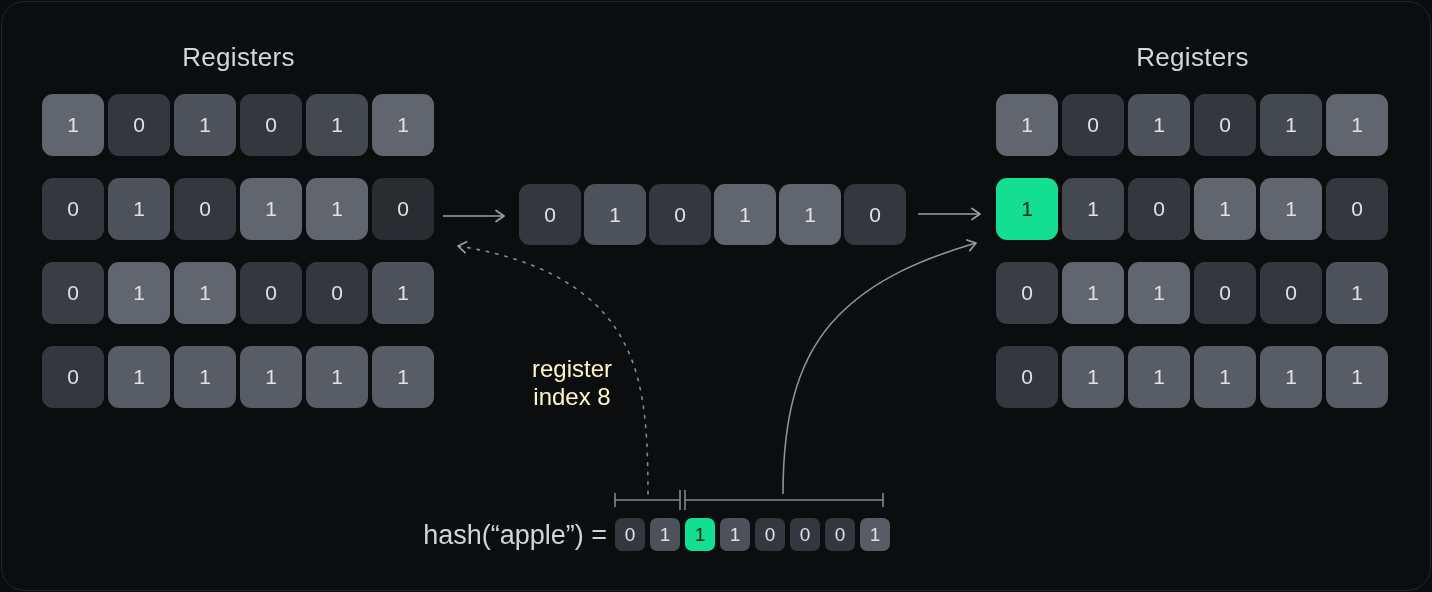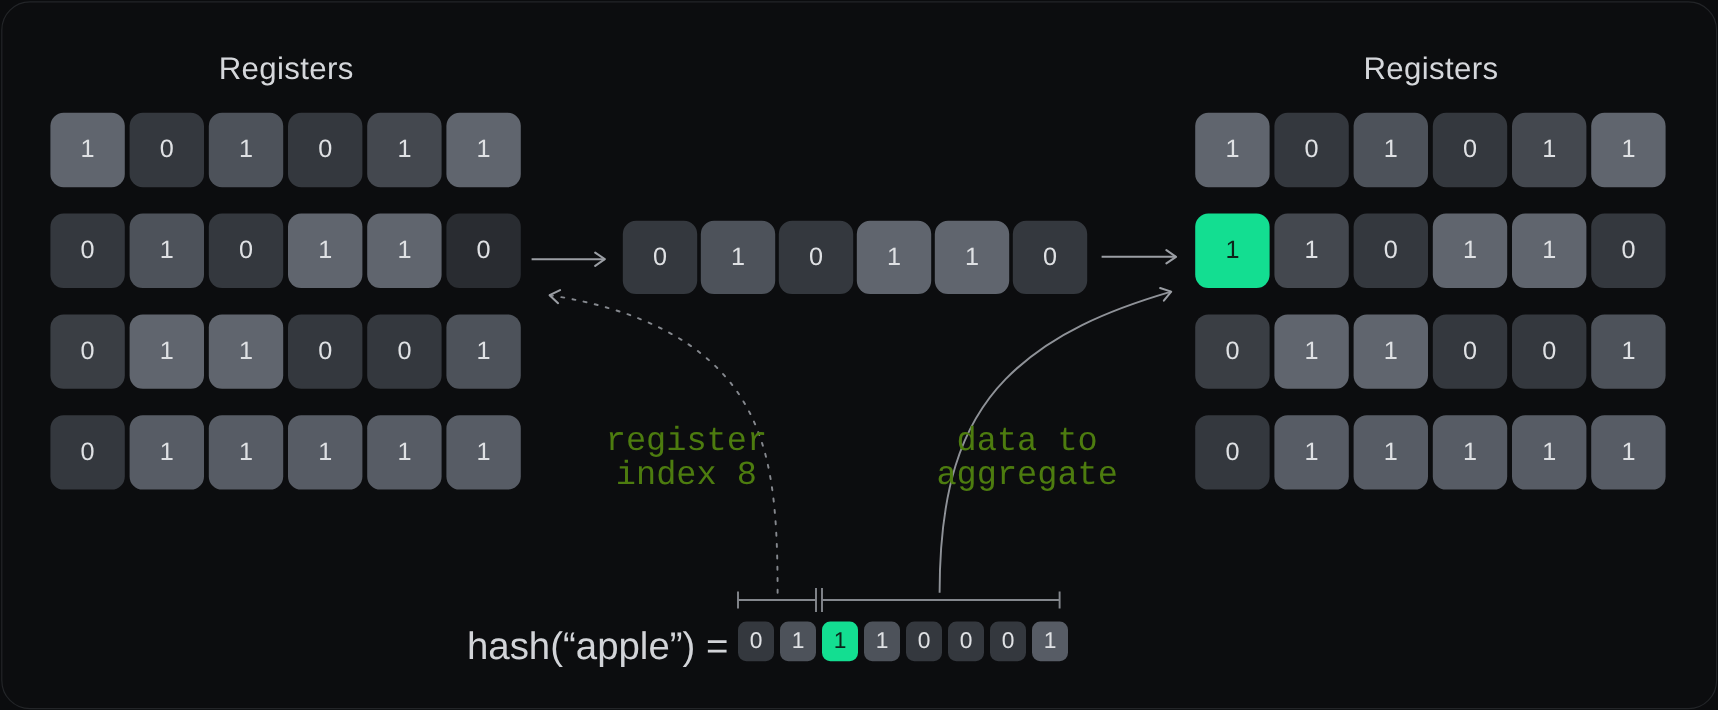--- a/index.html
+++ b/index.html
@@ -26,26 +26,26 @@
   .grid.mid{grid-template-columns:repeat(6,62px);grid-auto-rows:61px;gap:3px;left:519px;top:184px;}
   .grid.hashrow{grid-template-columns:repeat(8,30px);grid-auto-rows:33px;gap:5px;left:615px;top:518px;}
   .cell{
     display:flex;align-items:center;justify-content:center;
     border-radius:11px;font-size:21px;color:#dfe1e4;
   }
   .hashrow .cell{border-radius:7px;font-size:19px;}
   .cell.green{color:#0d241a;font-weight:400;}
   .annlabel{
     position:absolute;transform:translateX(-50%);text-align:center;
-    font-size:28px;line-height:28px;color:#4d7c0f;font-family:Liberation Mono, monospace;
+    font-size:24px;line-height:28px;color:#fef9c3;
   }
   .annlabel span{display:block;}
   .hash-label{
     position:absolute;top:520px;right:825px;white-space:nowrap;
-    font-size:32px;color:#d2d4d8;
+    font-size:27px;color:#d2d4d8;
   }
   svg.overlay{position:absolute;left:0;top:0;pointer-events:none;}
 </style>
 </head>
 <body>
 
 <div class="canvas">
   <div class="panel"></div>
 
   <div class="title left-t">Registers</div>
@@ -130,24 +130,20 @@
     <path d="M783 494 C783 410 800 355 838 316 C875 278 925 258 976 243" fill="none" stroke="#8f9298" stroke-width="1.6" marker-end="url(#chev)"></path>
 
     <path d="M615 493 V507 M615 500 H680 M680 490 V510 M685 490 V510 M685 500 H883 M883 493 V507" fill="none" stroke="#84878d" stroke-width="1.6"></path>
   </svg>
 
   <div class="annlabel" style="left:572px;top:355px;">
     <span>register</span>
     <span>index 8</span>
   </div>
 
-  <div class="annlabel" style="left:856px;top:355px;">
-    <span>data to</span>
-    <span>aggregate</span>
-  </div>
 
   <div class="hash-label">hash(“apple”) =</div>
 
   <div class="grid hashrow">
       <div class="cell" style="background: rgb(52, 56, 62);">0</div>
       <div class="cell" style="background: rgb(77, 82, 90);">1</div>
       <div class="cell green" style="background: rgb(19, 222, 145);">1</div>
       <div class="cell" style="background: rgb(77, 82, 90);">1</div>
       <div class="cell" style="background: rgb(52, 56, 62);">0</div>
       <div class="cell" style="background: rgb(52, 56, 62);">0</div>

